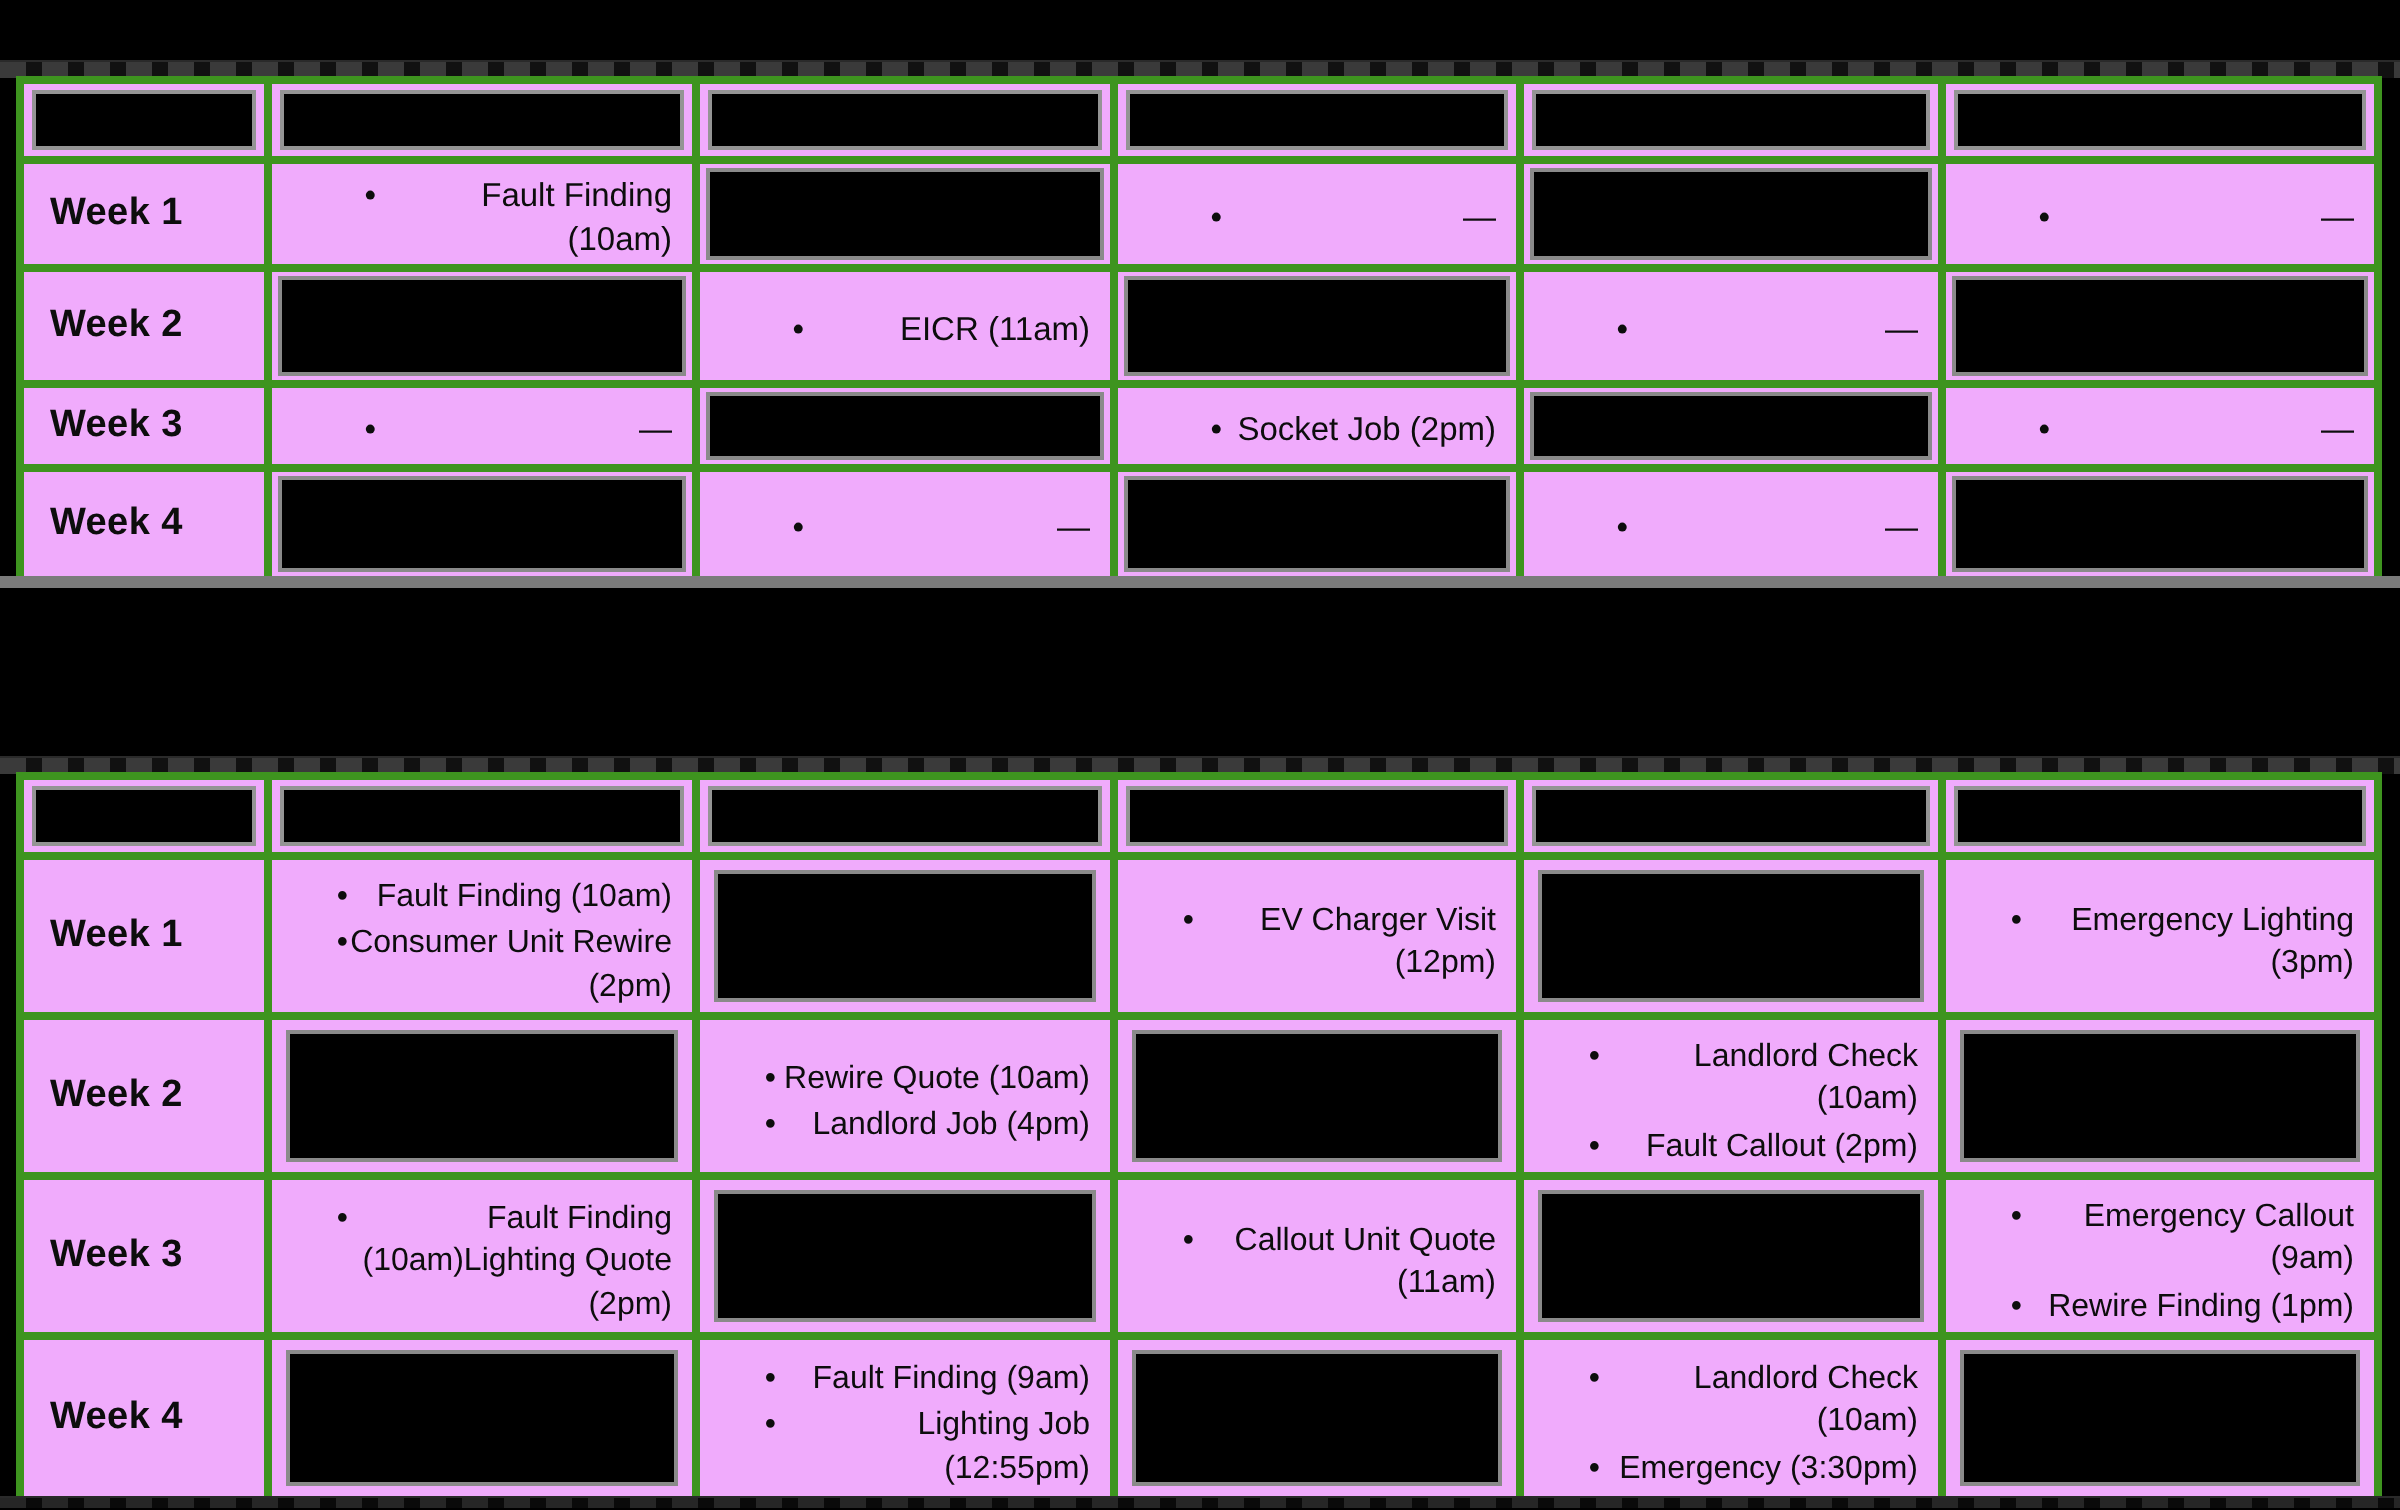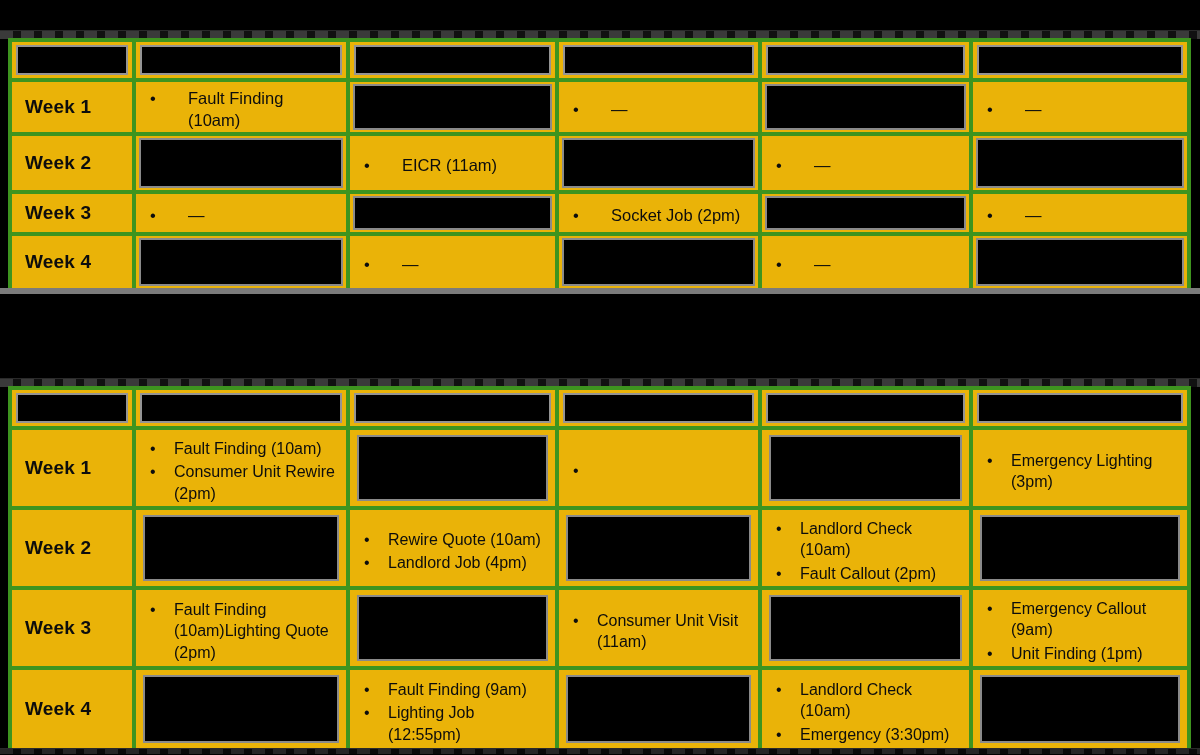--- a/index.html
+++ b/index.html
@@ -19,22 +19,22 @@
 
   .sched{
     position:absolute;left:8px;display:grid;
     grid-template-columns:124px 214px 209px 203px 211px 218px;
     background:#3e941f;border:2px solid #3e941f;
   }
   #table1{top:38px;grid-template-rows:40px 54px 58px 42px 56px;}
   #table2{top:386px;grid-template-rows:40px 80px 80px 80px 82px;}
 
   .cell{
-    background:#eab308;border:2px solid #3e941f;position:relative;
-    box-sizing:border-box;overflow:hidden;
+    background:#f0abfc;border:2px solid #3e941f;position:relative;
+    box-sizing:border-box;overflow:hidden;text-align:right;
   }
   .week-cell{display:flex;align-items:center;padding-left:13px;font-weight:bold;font-size:19px;letter-spacing:.2px;}
   .items{display:flex;flex-direction:column;justify-content:center;height:100%;gap:2px;padding:3px 0;}
   .item{display:flex;align-items:flex-start;font-size:16px;line-height:1.32;}
   .item .b{flex:0 0 auto;padding-left:14px;}
   .item .t{flex:1 1 auto;padding-right:10px;}
   #table1 .item .b{width:38px;}
   #table2 .item .b{width:24px;}
   #table1 .item{font-size:16.5px;}
 
@@ -215,20 +215,21 @@
         </div>
       </div>
     </div>
     <div class="cell body-redacted">
       <div class="box"></div>
     </div>
     <div class="cell">
       <div class="items">
         <div class="item">
           <span class="b">•</span>
+          <span class="t">EV Charger Visit (12pm)</span>
         </div>
       </div>
     </div>
     <div class="cell body-redacted">
       <div class="box"></div>
     </div>
     <div class="cell">
       <div class="items">
         <div class="item">
           <span class="b">•</span>
@@ -279,36 +280,36 @@
         </div>
       </div>
     </div>
     <div class="cell body-redacted">
       <div class="box"></div>
     </div>
     <div class="cell">
       <div class="items">
         <div class="item">
           <span class="b">•</span>
-          <span class="t">Consumer Unit Visit (11am)</span>
+          <span class="t">Callout Unit Quote (11am)</span>
         </div>
       </div>
     </div>
     <div class="cell body-redacted">
       <div class="box"></div>
     </div>
     <div class="cell">
       <div class="items">
         <div class="item">
           <span class="b">•</span>
           <span class="t">Emergency Callout (9am)</span>
         </div>
         <div class="item">
           <span class="b">•</span>
-          <span class="t">Unit Finding (1pm)</span>
+          <span class="t">Rewire Finding (1pm)</span>
         </div>
       </div>
     </div>
     <div class="cell week-cell">Week 4</div>
     <div class="cell body-redacted">
       <div class="box"></div>
     </div>
     <div class="cell">
       <div class="items">
         <div class="item">

